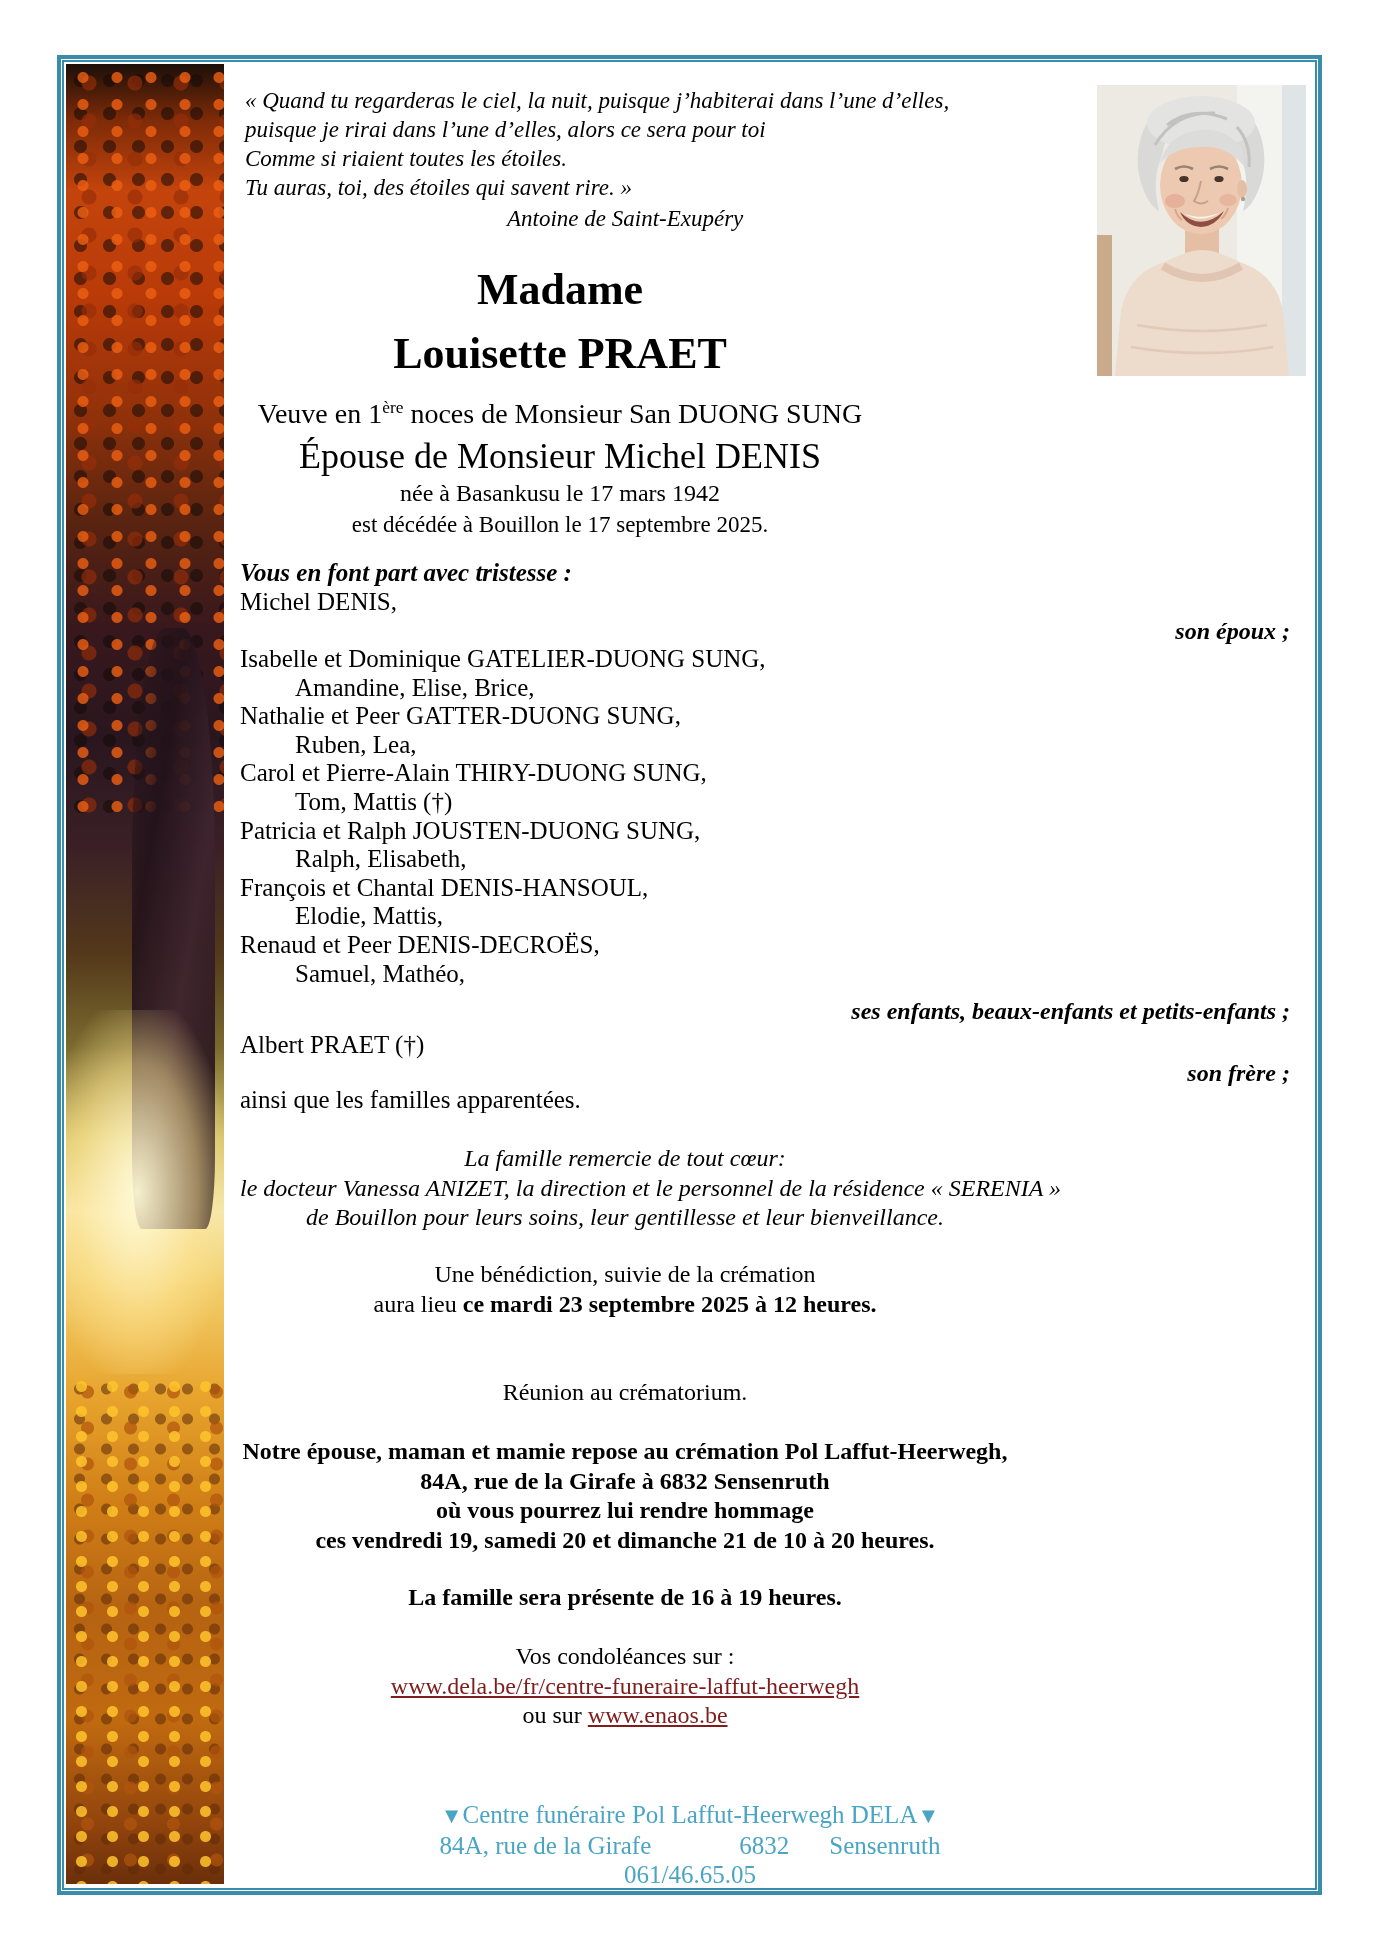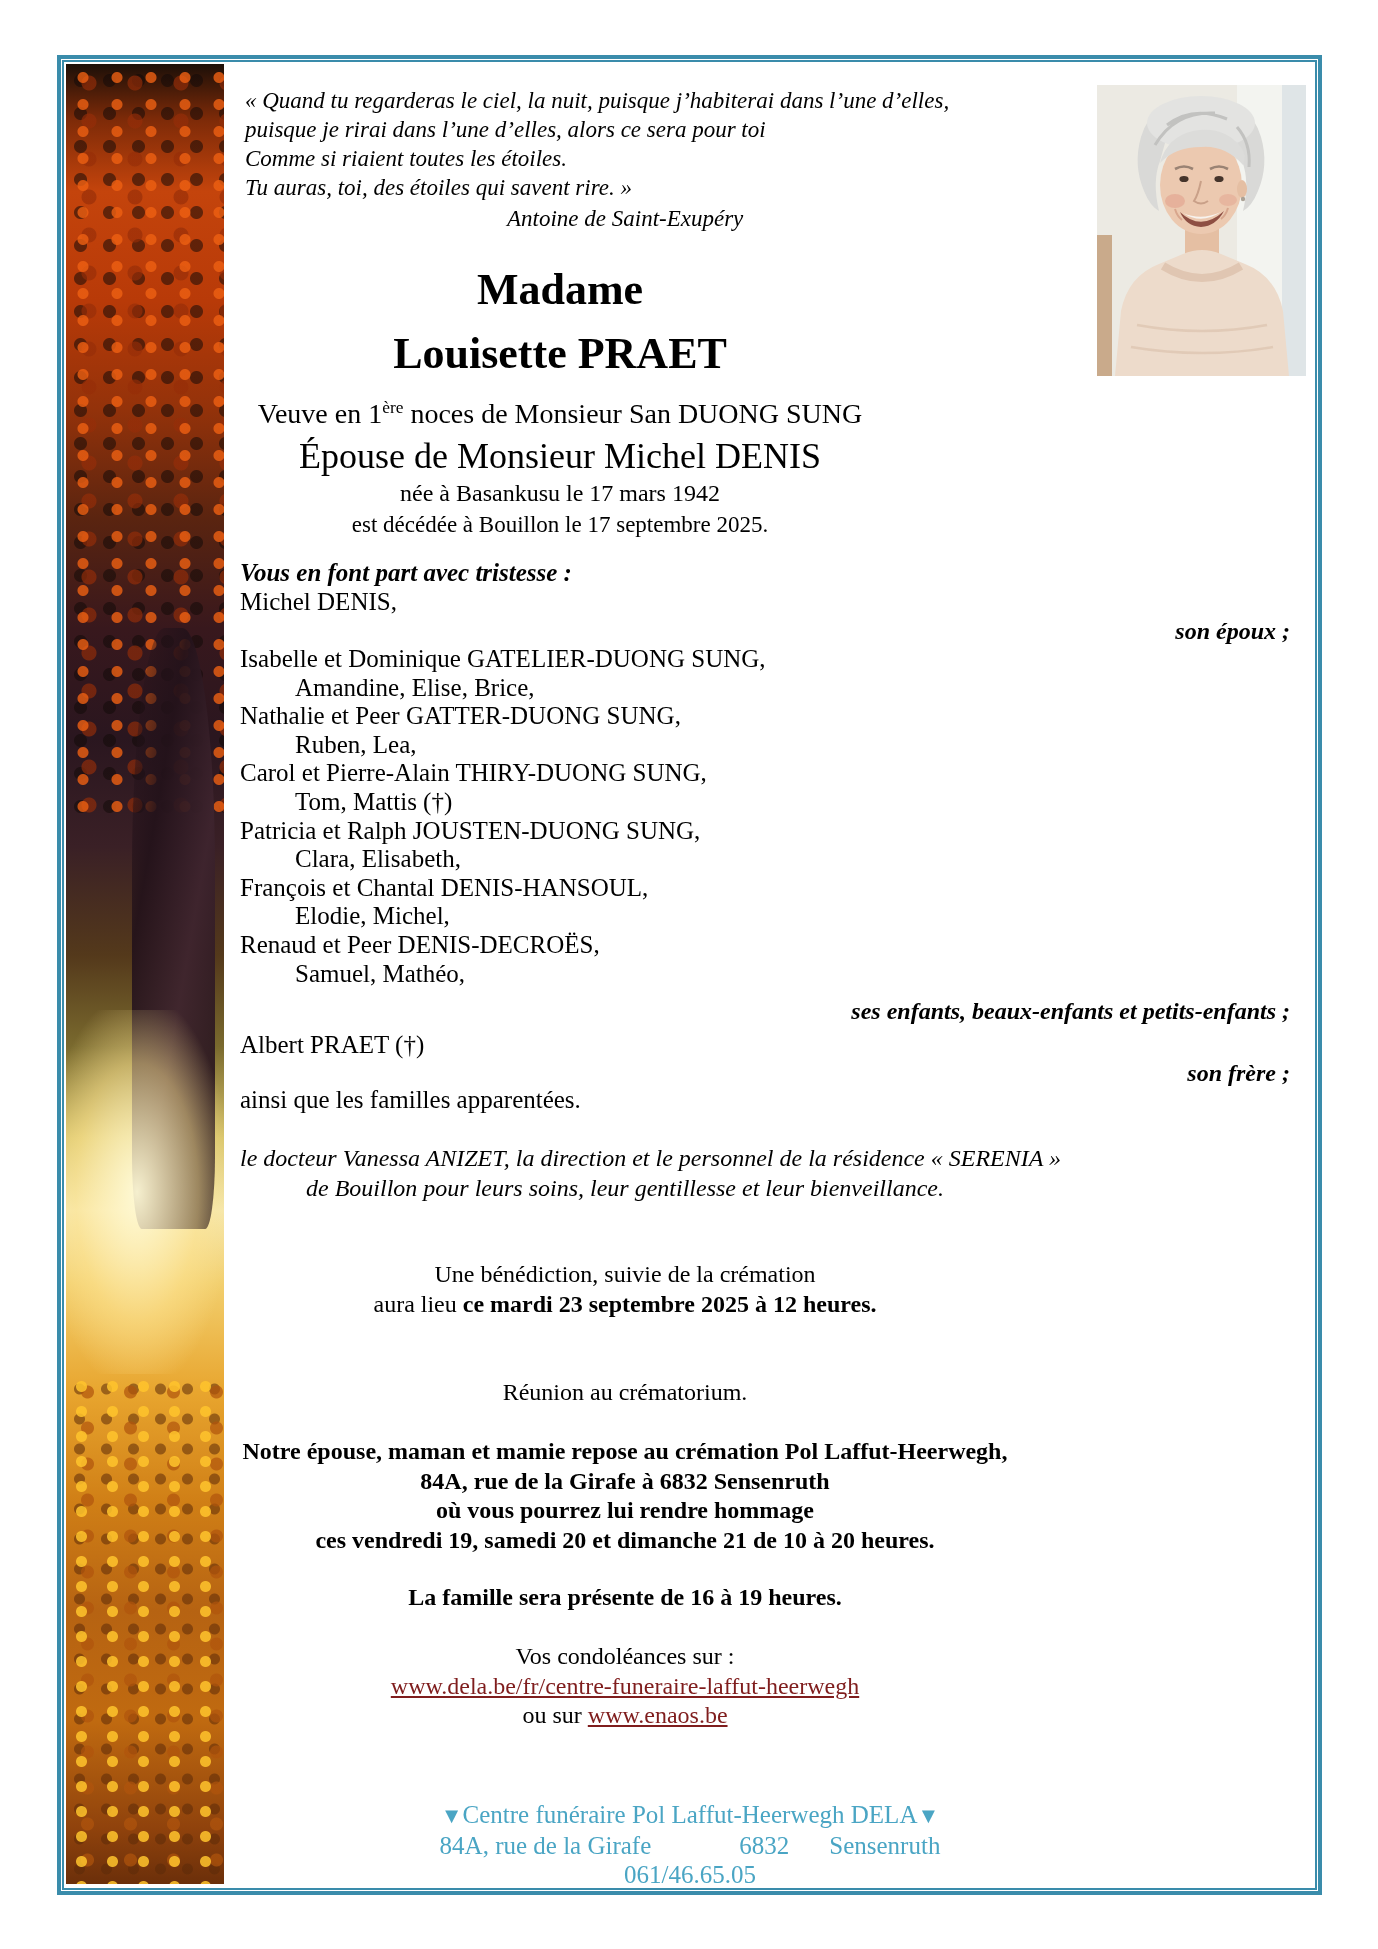--- a/index.html
+++ b/index.html
@@ -163,33 +163,34 @@
 <div class="abs role-line nowrap" style="top:618px;">son époux ;</div>
 
 <div class="abs family-block nowrap">
   <div>Isabelle et Dominique GATELIER-DUONG SUNG,</div>
   <div class="indent">Amandine, Elise, Brice,</div>
   <div>Nathalie et Peer GATTER-DUONG SUNG,</div>
   <div class="indent">Ruben, Lea,</div>
   <div>Carol et Pierre-Alain THIRY-DUONG SUNG,</div>
   <div class="indent">Tom, Mattis (†)</div>
   <div>Patricia et Ralph JOUSTEN-DUONG SUNG,</div>
-  <div class="indent">Clara, Elisabeth,</div>
+  <div class="indent">Ralph, Elisabeth,</div>
   <div>François et Chantal DENIS-HANSOUL,</div>
-  <div class="indent">Elodie, Michel,</div>
+  <div class="indent">Elodie, Mattis,</div>
   <div>Renaud et Peer DENIS-DECROËS,</div>
   <div class="indent">Samuel, Mathéo,</div>
 </div>
 
 <div class="abs role-line nowrap" style="top:998px;">ses enfants, beaux-enfants et petits-enfants ;</div>
 <div class="abs body-text nowrap" style="left:240px;top:1030px;">Albert PRAET (†)</div>
 <div class="abs role-line nowrap" style="top:1060px;">son frère ;</div>
 <div class="abs body-text nowrap" style="left:240px;top:1085px;">ainsi que les familles apparentées.</div>
 
 <div class="abs center-col sec italic nowrap" style="top:1144px;">
+  <div>La famille remercie de tout cœur:</div>
   <div>le docteur Vanessa ANIZET, la direction et le personnel de la résidence « SERENIA »</div>
   <div>de Bouillon  pour leurs soins, leur gentillesse et leur bienveillance.</div>
 </div>
 
 <div class="abs center-col sec nowrap" style="top:1260px;">
   <div>Une bénédiction, suivie de la crémation</div>
   <div><span>aura lieu </span><span class="bold">ce mardi 23 septembre 2025 à 12 heures.</span></div>
 </div>
 <div class="abs center-col sec nowrap" style="top:1378px;">Réunion au crématorium.</div>
 

